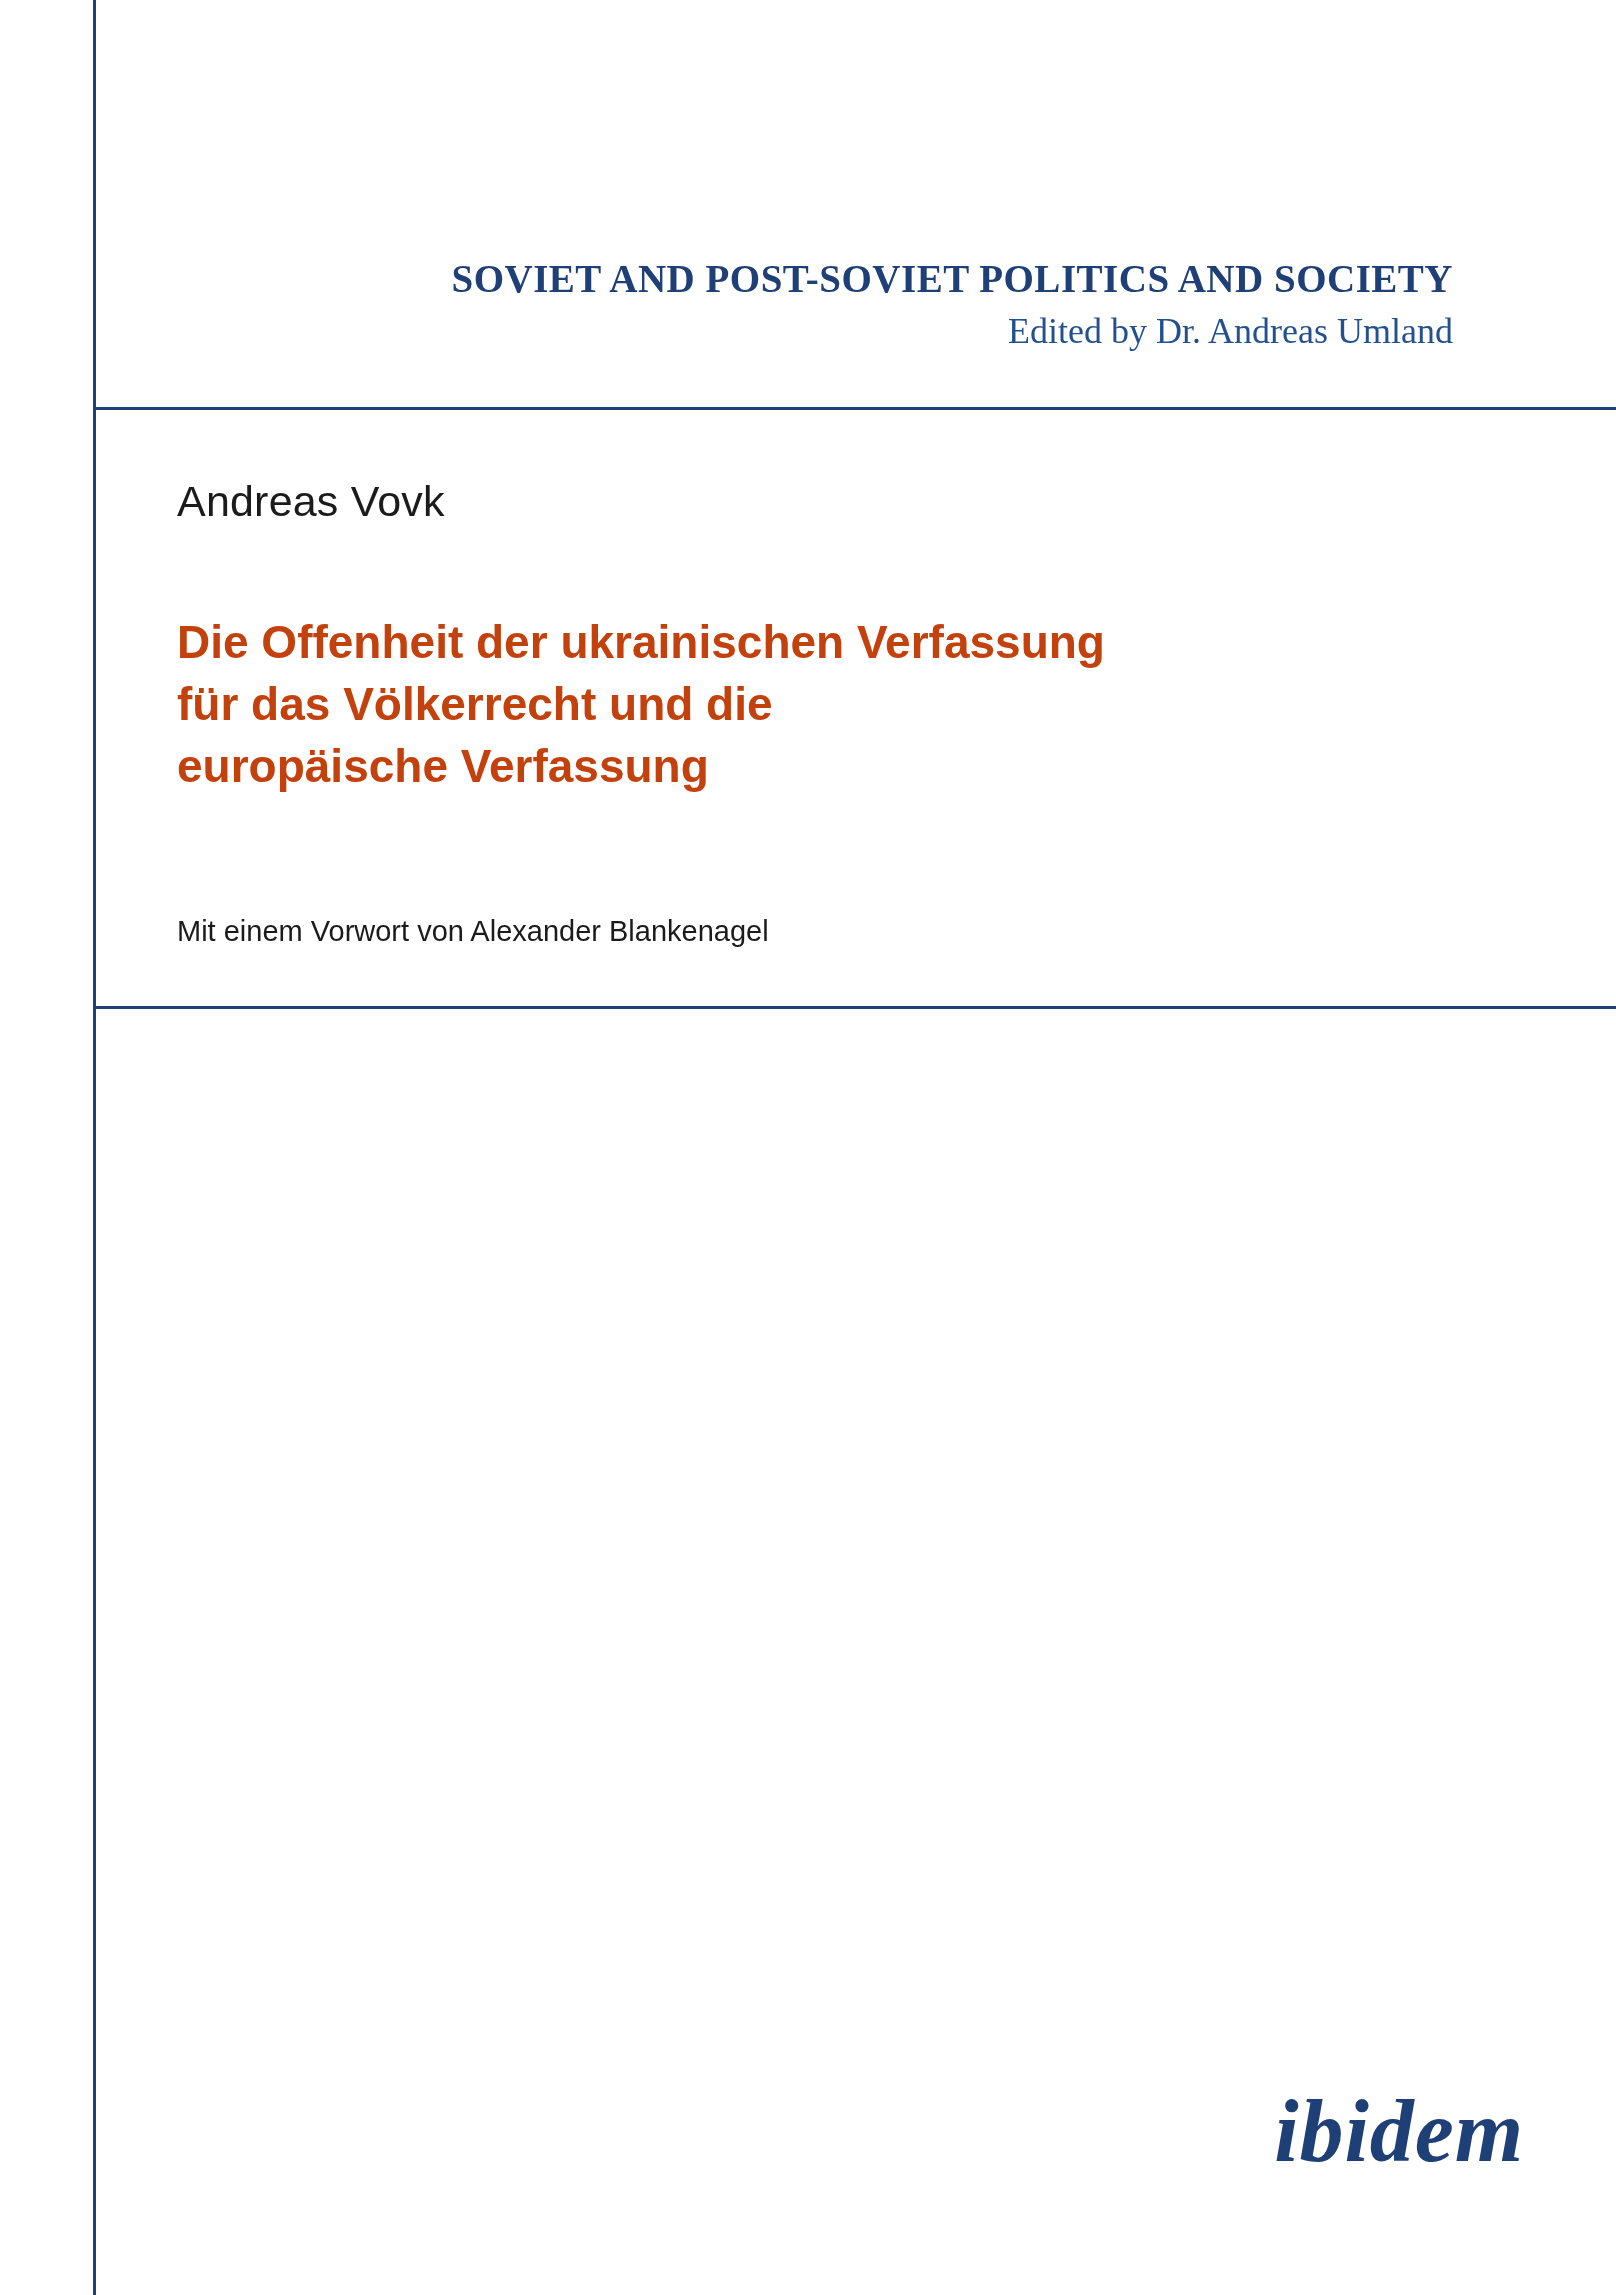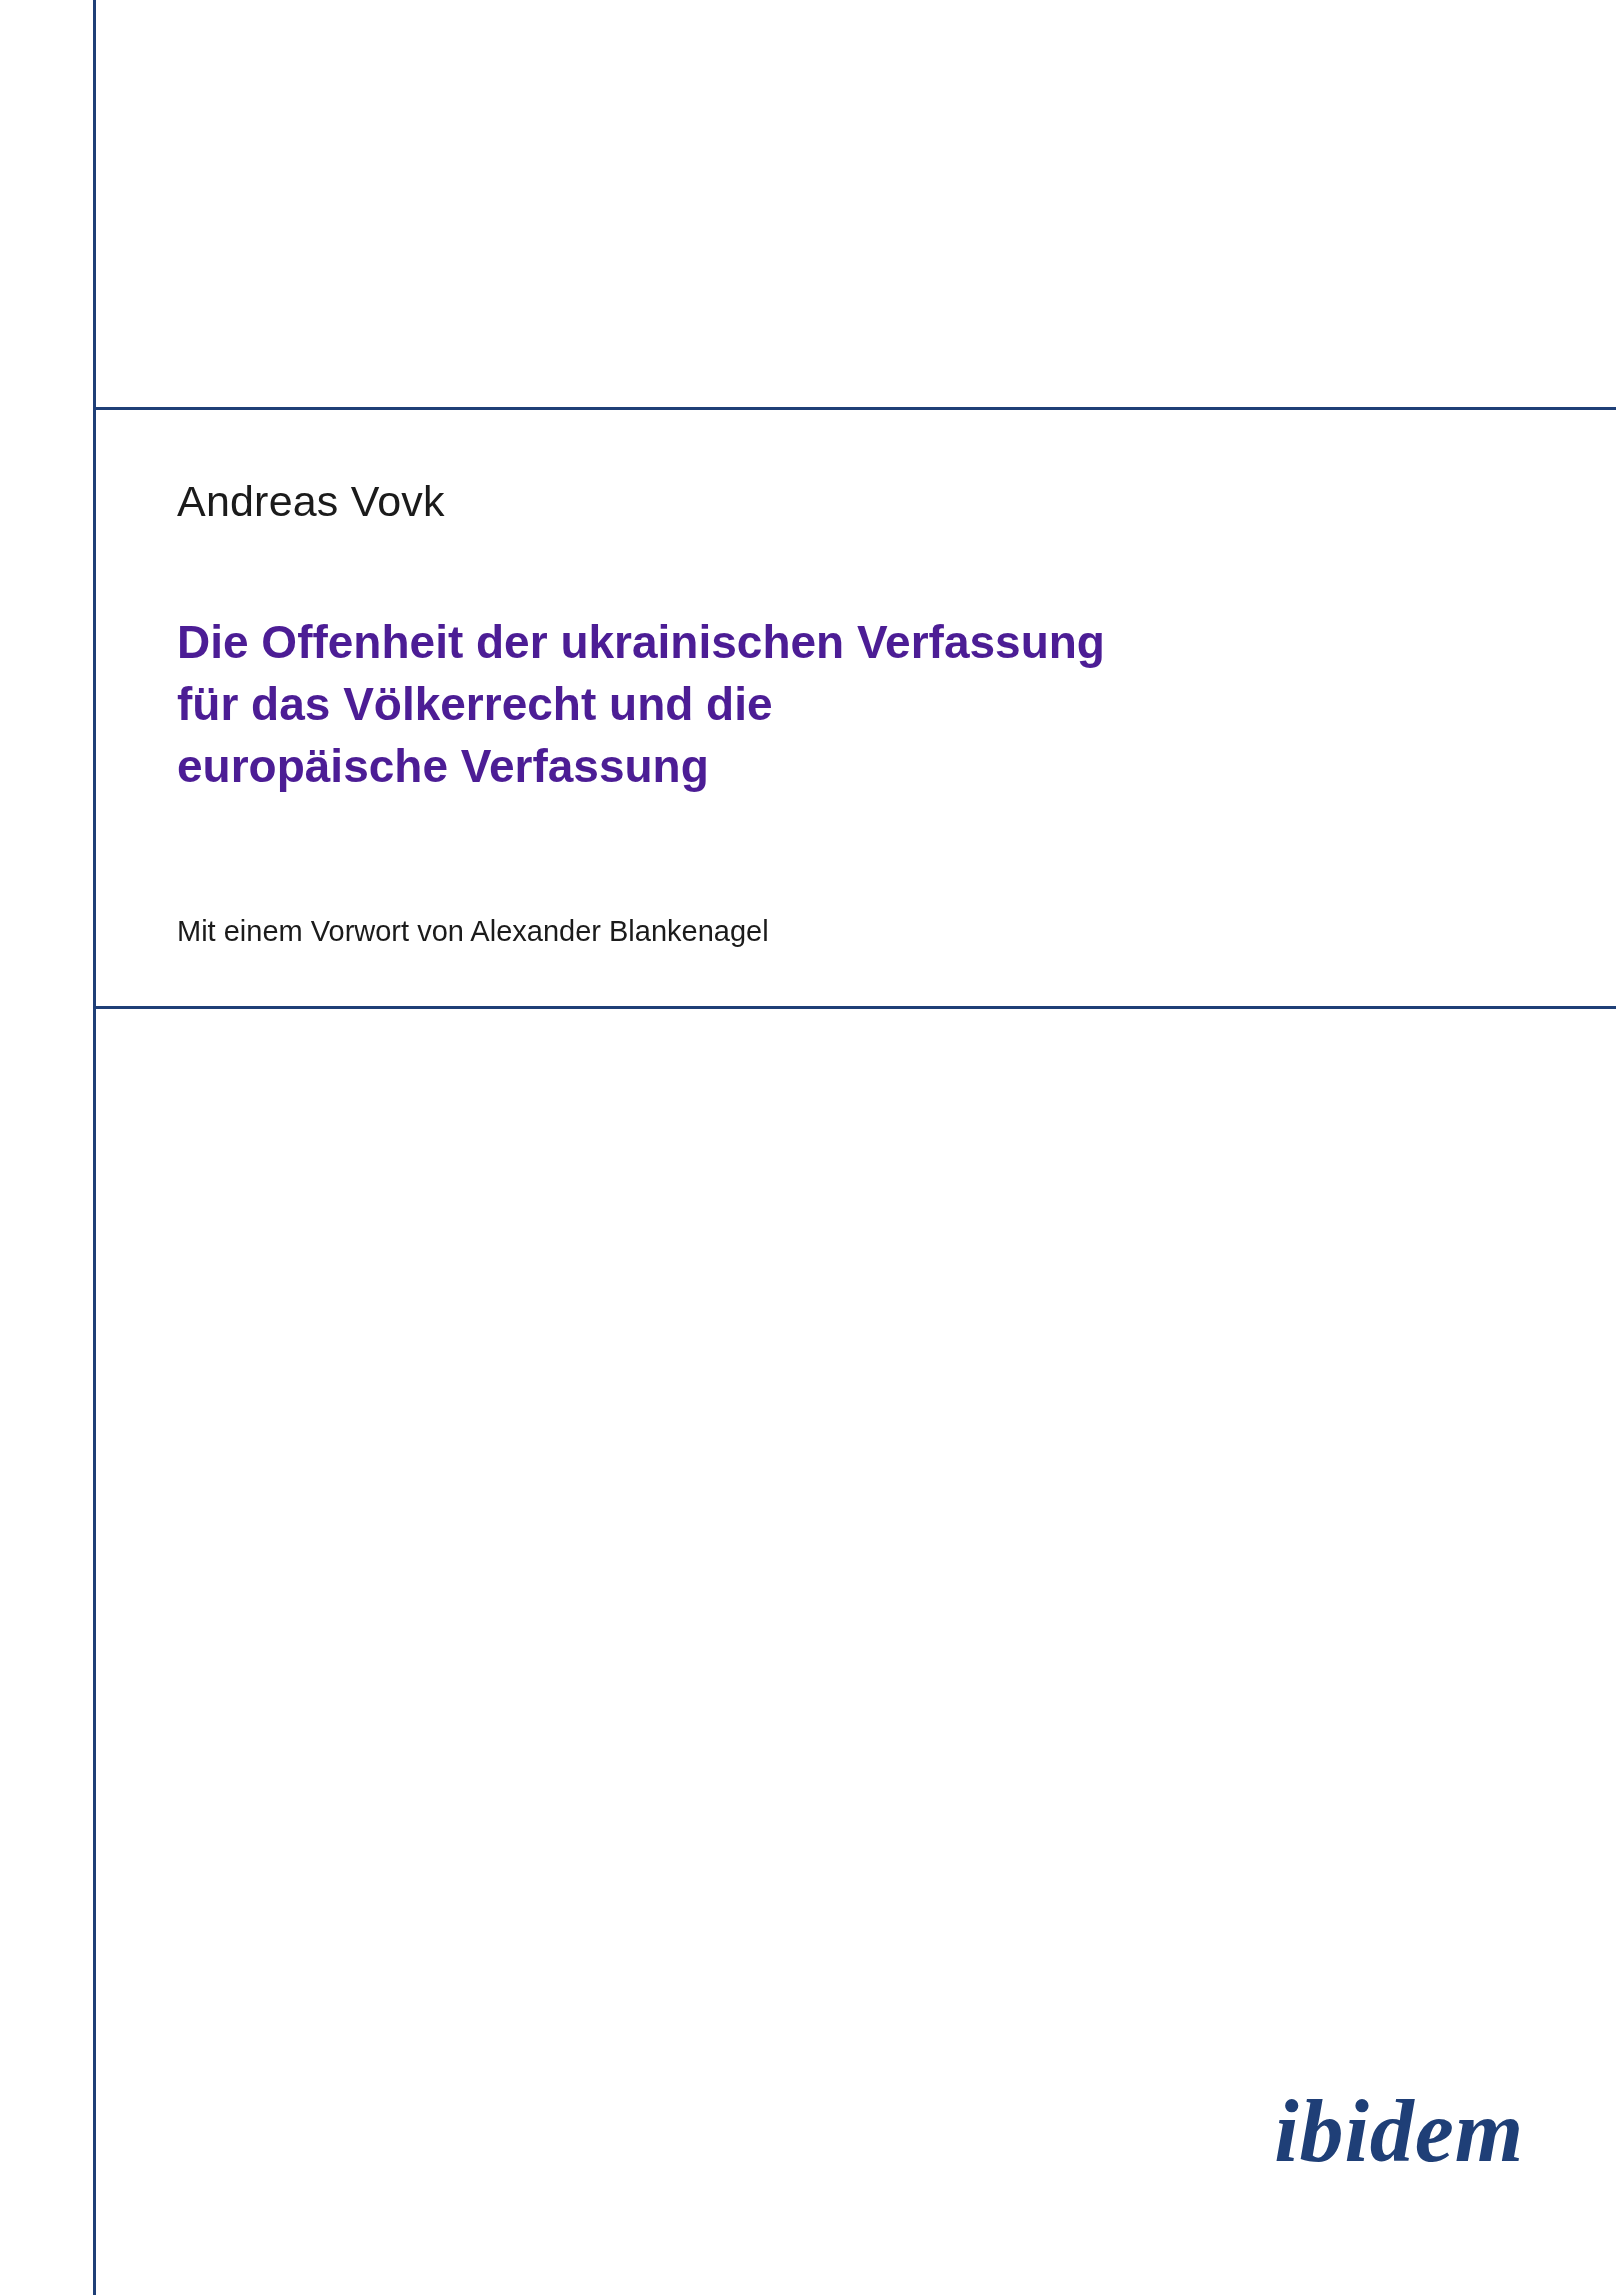--- a/index.html
+++ b/index.html
@@ -83,21 +83,21 @@
   }
 
   
   .title {
     position: absolute;
     left: 177px;
     top: 611px;
     width: 1309px;
     font-size: 46px;
     font-weight: bold;
-    color: #4c1d95;
+    color: #c2410c;
     line-height: 1.35;
   }
   .title-line { display: block; white-space: nowrap; }
 
   
   .foreword {
     position: absolute;
     left: 177px;
     top: 914px;
     font-size: 29px;
@@ -120,20 +120,24 @@
     line-height: 1;
   }
 </style>
 </head>
 <body>
 
 <div class="page">
 
   <div class="vrule"></div>
 
+  <div class="series-block">
+    <div class="series-title">SOVIET AND POST-SOVIET POLITICS AND SOCIETY</div>
+    <div class="series-editor">Edited by Dr. Andreas Umland</div>
+  </div>
 
   <div class="hrule-top"></div>
 
   <div class="author">Andreas Vovk</div>
 
   <div class="title">
     <span class="title-line">Die Offenheit der ukrainischen Verfassung</span>
     <span class="title-line">für das Völkerrecht und die</span>
     <span class="title-line">europäische Verfassung</span>
   </div>

